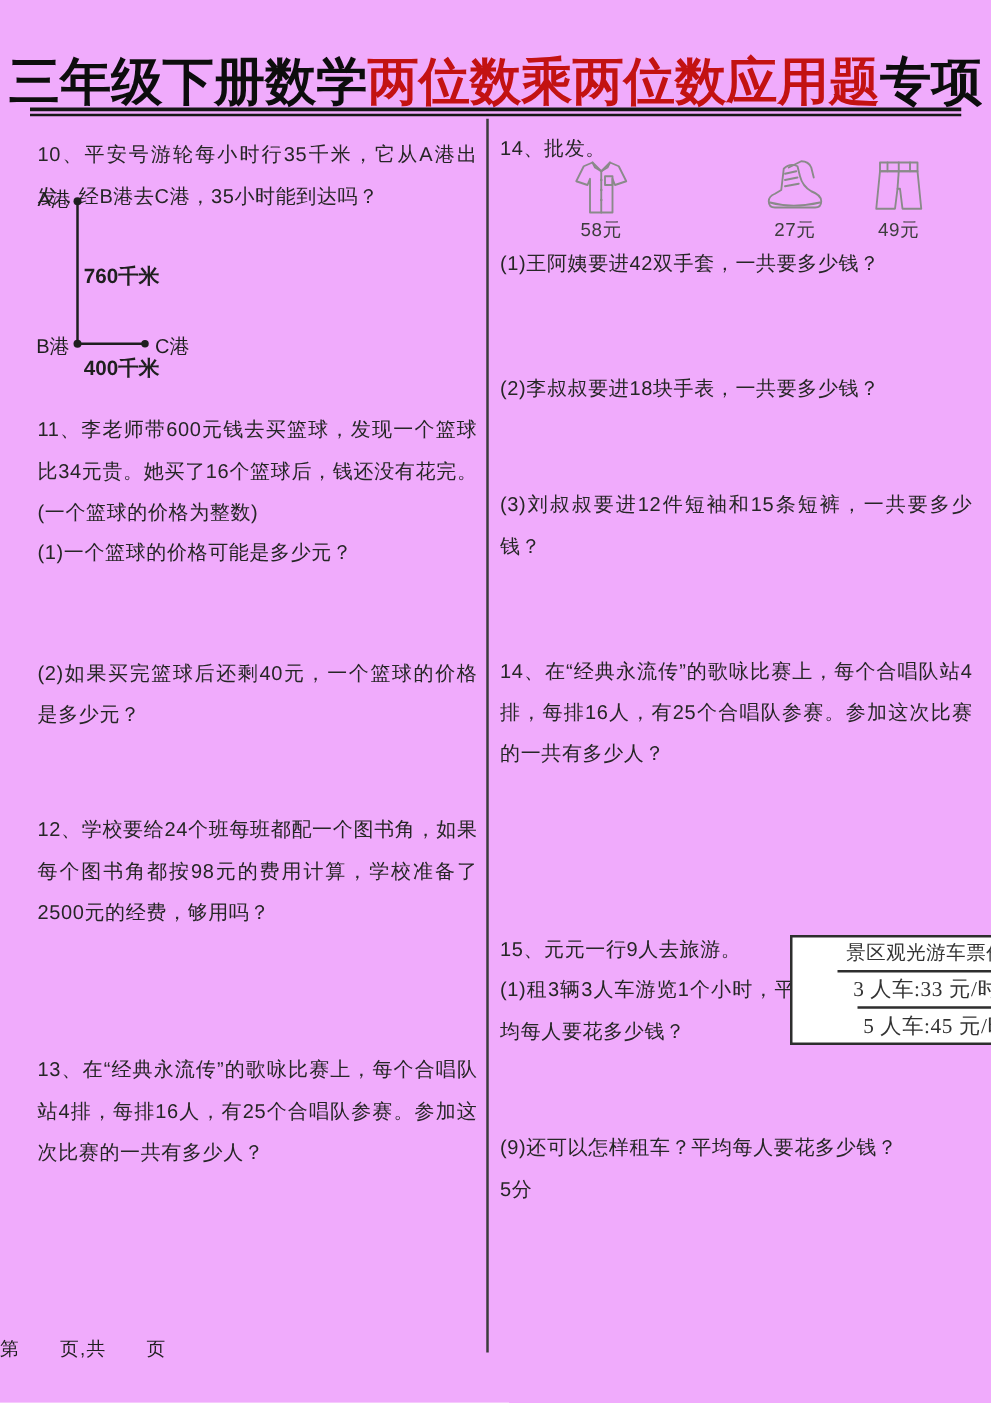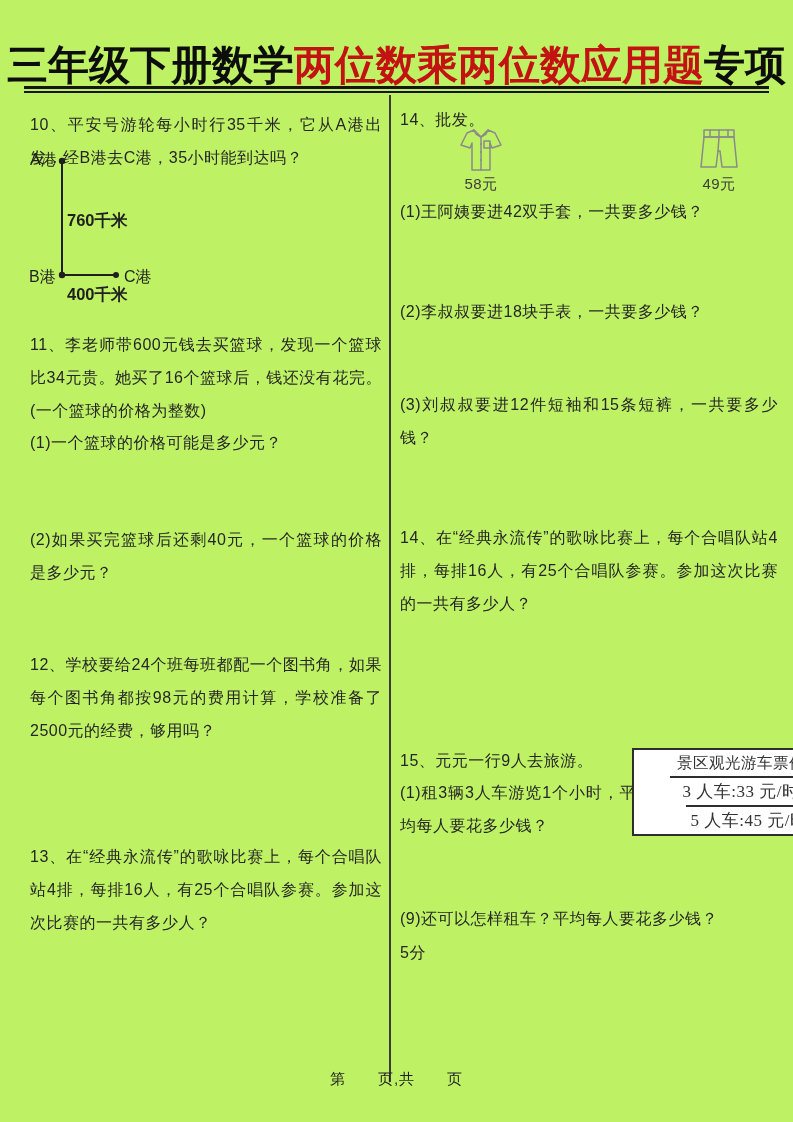--- a/index.html
+++ b/index.html
@@ -1,21 +1,21 @@
 <!DOCTYPE html>
 <html><head>
 <meta charset="utf-8">
 <style>
   html,body{margin:0;padding:0;}
   body{
     width:793px;height:1122px;background:#ffffff;
     font-family:"Liberation Sans","DejaVu Sans",sans-serif;
     color:#262626;position:relative;overflow:hidden;
   }
-  .page{position:absolute;inset:0;background:#bef264;}
+  .page{position:absolute;inset:0;background:#f0abfc;}
   .title{
     position:absolute;top:12px;left:0;width:100%;
     text-align:center;font-size:41px;font-weight:900;
     letter-spacing:0px;line-height:52px;white-space:nowrap;color:#0d0d0d;
   }
   .title .red{color:#c31212;}
   .rule{
     position:absolute;top:86px;left:24px;width:745px;height:2px;
     border-top:3px solid #161616;border-bottom:2px solid #161616;
   }
@@ -48,21 +48,21 @@
     position:absolute;left:232px;top:650px;width:142px;
     border:2px solid #2e2e2e;background:#fff;
     font-family:"Liberation Serif","DejaVu Serif",serif;color:#333;
     text-align:center;
     padding-left:36px;
   }
   .ft-header{font-size:15.5px;line-height:26px;border-bottom:2px solid #2e2e2e;letter-spacing:.5px;}
   .ft-row{font-size:17px;line-height:27px;letter-spacing:.5px;}
   .ft-row + .ft-row{border-top:2px solid #2e2e2e;margin-left:16px;}
   .footer{
-    position:absolute;top:1070px;left:0;width:100%;text-align:center;
+    position:absolute;top:1070px;left:0;width:100%;text-align:left;
     font-size:15px;color:#1f1f1f;letter-spacing:1px;
   }
 </style>
 </head>
 <body>
 
 <div class="page">
 
   <h1 class="title"><span>三年级下册数学</span><span class="red">两位数乘两位数应用题</span><span>专项</span></h1>
 
@@ -109,20 +109,29 @@
           <path d="M23 11 L23 44"></path>
           <circle cx="23" cy="18" r="1" fill="#8a8a8a" stroke="none"></circle>
           <circle cx="23" cy="26" r="1" fill="#8a8a8a" stroke="none"></circle>
           <circle cx="23" cy="34" r="1" fill="#8a8a8a" stroke="none"></circle>
           <path d="M26 15 h6 v7 h-6 z"></path>
         </svg>
         <div class="price">58元</div>
       </div>
 
 
+      <div class="good" style="left:203px">
+        <svg class="ic" width="54" height="48" viewBox="0 0 54 48">
+          <path d="M22 8 L32 3 Q38 3 40 8 L42 16"></path>
+          <path d="M11 40 Q6 40 6 35 Q6 31 11 29 L16 26 L18 9 Q23 4 29 7 L31 15 Q33 23 40 27 Q48 30 48 35 Q48 40 43 40 Z"></path>
+          <path d="M19 13 L28 11 M19 18 L29 16 M19 23 L30 21"></path>
+          <path d="M7 36 Q25 41 47 36"></path>
+        </svg>
+        <div class="price">27元</div>
+      </div>
 
       <div class="good" style="left:286px">
         <svg class="ic" width="46" height="48" viewBox="0 0 46 48">
           <rect x="8" y="4" width="30" height="7"></rect>
           <path d="M14 4 v7 M23 4 v7 M32 4 v7"></path>
           <path d="M8 11 L5 41 L20 41 L22 25 L24 25 L26 41 L41 41 L38 11 Z"></path>
           <path d="M22 25 L23 11"></path>
         </svg>
         <div class="price">49元</div>
       </div>

